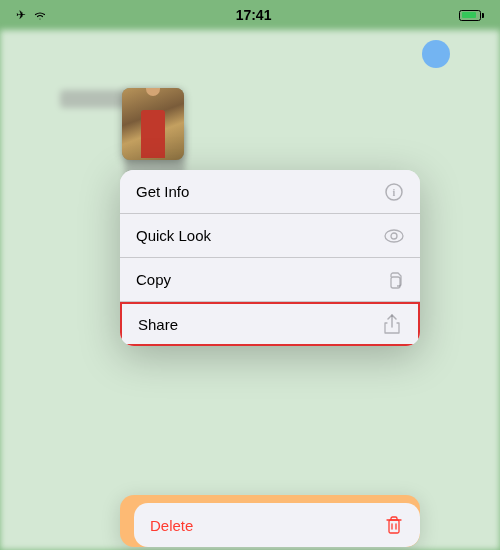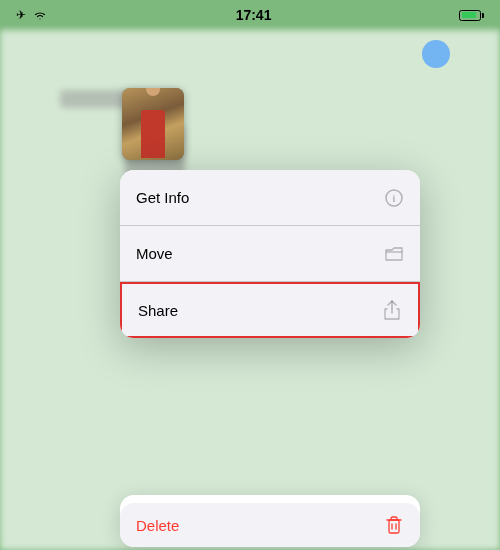--- a/index.html
+++ b/index.html
@@ -143,21 +143,21 @@
       overflow: hidden;
       box-shadow: 0 10px 40px rgba(0,0,0,0.25);
       z-index: 30;
     }
 
     .menu-item {
       display: flex;
       align-items: center;
       justify-content: space-between;
       padding: 0 16px;
-      height: 56px;
+      height: 44px;
       background: #f2f2f7;
       border-bottom: 0.5px solid #c8c8cc;
       cursor: pointer;
     }
 
     .menu-item:last-child {
       border-bottom: none;
     }
 
     .menu-item-label {
@@ -294,47 +294,56 @@
     <span class="menu-item-icon icon-svg">
       <svg width="18" height="18" viewBox="0 0 18 18" fill="none">
         <circle cx="9" cy="9" r="8" stroke="#3c3c43" stroke-width="1.5" opacity="0.6"></circle>
         <text x="9" y="13" text-anchor="middle" font-size="10" fill="#3c3c43" opacity="0.6" font-family="serif" font-weight="bold">i</text>
       </svg>
     </span>
   </div>
 
 
 
-
-
-
   <div class="menu-item">
-    <span class="menu-item-label">Move</span>
-    <span class="menu-item-icon icon-svg">
-      <svg width="20" height="16" viewBox="0 0 20 16" fill="none">
-        <path d="M2 4H8L10 2H18V14H2V4Z" stroke="#3c3c43" stroke-width="1.3" opacity="0.6" fill="none" stroke-linejoin="round"></path>
-        <path d="M2 6H18" stroke="#3c3c43" stroke-width="1.3" opacity="0.6"></path>
-      </svg>
-    </span>
-  </div>
+    <span class="menu-item-label">Quick Look</span>
+    <span class="menu-item-icon icon-svg">
+      <svg width="20" height="14" viewBox="0 0 20 14" fill="none">
+        <ellipse cx="10" cy="7" rx="9" ry="6" stroke="#3c3c43" stroke-width="1.3" opacity="0.6"></ellipse>
+        <circle cx="10" cy="7" r="3" stroke="#3c3c43" stroke-width="1.3" opacity="0.6"></circle>
+      </svg>
+    </span>
+  </div>
+
+
+  <div class="menu-item">
+    <span class="menu-item-label">Copy</span>
+    <span class="menu-item-icon icon-svg">
+      <svg width="18" height="18" viewBox="0 0 18 18" fill="none">
+        <rect x="6" y="6" width="9" height="11" rx="2" stroke="#3c3c43" stroke-width="1.3" opacity="0.6"></rect>
+        <path d="M6 6V4a2 2 0 0 1 2-2h5l3 3v8a2 2 0 0 1-2 2h-2" stroke="#3c3c43" stroke-width="1.3" opacity="0.6" fill="none"></path>
+      </svg>
+    </span>
+  </div>
+
 
   <div class="menu-item highlighted" style="border:2.5px solid #e03030;">
     <span class="menu-item-label">Share</span>
     <span class="menu-item-icon icon-svg">
       <svg width="18" height="20" viewBox="0 0 18 20" fill="none">
         <path d="M9 1V13" stroke="#3c3c43" stroke-width="1.5" opacity="0.6" stroke-linecap="round"></path>
         <path d="M5 5L9 1L13 5" stroke="#3c3c43" stroke-width="1.5" opacity="0.6" stroke-linecap="round" stroke-linejoin="round"></path>
         <path d="M4 9H2V19H16V9H14" stroke="#3c3c43" stroke-width="1.3" opacity="0.6" stroke-linecap="round" stroke-linejoin="round"></path>
       </svg>
     </span>
   </div>
 
 </div>
 
-<div class="delete-section" style="position:absolute; left:120px; right:80px; top:487px; background:#ffffff; border-radius:14px; overflow:hidden; box-shadow:0 4px 20px rgba(0,0,0,0.15); z-index:30;">
+<div class="delete-section" style="position:absolute; left:120px; right:80px; top:487px; background:#fdba74; border-radius:14px; overflow:hidden; box-shadow:0 4px 20px rgba(0,0,0,0.15); z-index:30;padding-left:14px;">
   <div class="menu-item delete-item" style="border-bottom:none; height:44px;">
     <span class="menu-item-label" style="color:#ff3b30;">Delete</span>
     <span class="menu-item-icon icon-svg">
       <svg width="16" height="18" viewBox="0 0 16 18" fill="none">
         <path d="M1 4H15" stroke="#ff3b30" stroke-width="1.3" stroke-linecap="round"></path>
         <rect x="3" y="4" width="10" height="13" rx="1.5" stroke="#ff3b30" stroke-width="1.3" fill="none"></rect>
         <path d="M5 4V2.5A1.5 1.5 0 0 1 6.5 1h3A1.5 1.5 0 0 1 11 2.5V4" stroke="#ff3b30" stroke-width="1.3" fill="none"></path>
         <path d="M6 8V13" stroke="#ff3b30" stroke-width="1.3" stroke-linecap="round"></path>
         <path d="M10 8V13" stroke="#ff3b30" stroke-width="1.3" stroke-linecap="round"></path>
       </svg>

